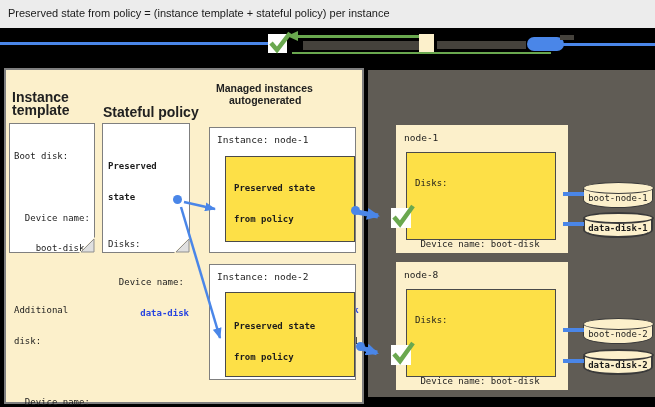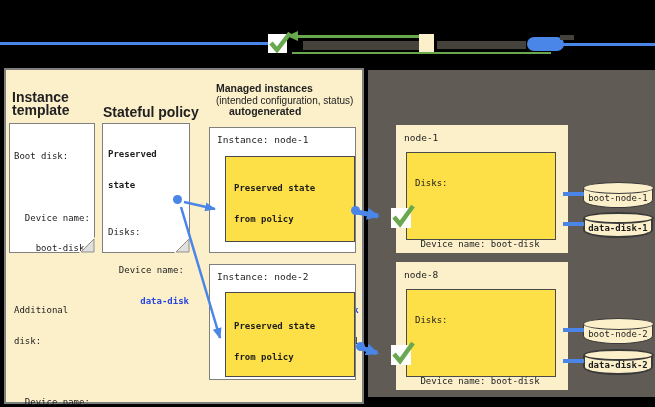--- a/index.html
+++ b/index.html
@@ -26,20 +26,23 @@
   .cyl.heavy{border-width:2.5px;border-top:none;}
   .cyl.heavy::before{border-width:2.5px;left:-2.5px;right:-2.5px;}
   .barsym{background:#45423c;}
   .conn{background:#4a86e8;height:4px;}
 </style>
 </head>
 <body>
 
 <div id="canvas">
 
+  <div class="abs" style="left:0;top:0;width:655px;height:28px;background:#ececec;">
+    <span class="abs" style="left:8px;top:7px;font-size:11px;color:#1a1a1a;white-space:nowrap;">Preserved state from policy = (instance template + stateful policy) per instance</span>
+  </div>
 
   <div class="abs" style="left:0;top:42px;width:268px;height:2.5px;background:#4a86e8;"></div>
   <div class="abs" style="left:268px;top:34px;width:19px;height:19px;background:#fff;"></div>
   <div class="abs" style="left:287px;top:31px;width:0;height:0;border-top:5.5px solid transparent;border-bottom:5.5px solid transparent;border-right:11px solid #6aa84f;"></div>
   <div class="abs" style="left:296px;top:35px;width:128px;height:3px;background:#6aa84f;"></div>
   <div class="abs barsym" style="left:303px;top:41px;width:120px;height:9px;"></div>
   <div class="abs" style="left:419px;top:34px;width:15px;height:18px;background:#fcf0cb;"></div>
   <div class="abs barsym" style="left:437px;top:41px;width:89px;height:8px;"></div>
   <div class="abs" style="left:527px;top:37px;width:37px;height:14px;border-radius:7px;background:#4a86e8;"></div>
   <div class="abs barsym" style="left:560px;top:35px;width:14px;height:5px;"></div>
@@ -49,21 +52,20 @@
   <div class="abs cream-panel" style="left:4px;top:68px;width:360px;height:336px;"></div>
   <div class="abs gray-panel" style="left:368px;top:70px;width:287px;height:327px;"></div>
 
   <div class="abs hdr" style="left:12px;top:91px;">
     <div>Instance</div>
     <div>template</div>
   </div>
   <div class="abs hdr" style="left:103px;top:106px;">Stateful policy</div>
   <div class="abs" style="left:216px;top:83px;color:#212121;">
     <div style="font-weight:bold;font-size:10.5px;line-height:11.5px;">Managed instances</div>
-    <div style="font-size:10px;line-height:11.5px;white-space:nowrap;">(intended configuration, status)</div>
     <div style="font-weight:bold;font-size:10.5px;line-height:11.5px;margin-left:13px;">autogenerated</div>
   </div>
 
   <div class="abs docbox" style="left:9px;top:123px;width:86px;height:130px;">
     <div class="mono" style="padding:7px 0 0 4px;">
       <div class="docline">Boot disk:</div>
       <div class="docline"></div>
       <div class="docline">  Device name:</div>
       <div class="docline">    boot-disk</div>
       <div class="docline"></div>
@@ -73,21 +75,21 @@
       <div class="docline">  Device name:</div>
       
     </div>
     <svg class="abs" style="right:-2px;bottom:-2px;" width="18" height="18">
       <polygon points="18,0 18,18 0,18" fill="#fcf0cb"></polygon>
       <polygon points="3,16 16,3 16,16" fill="#e0e0e0" stroke="#8f8f8f" stroke-width="1"></polygon>
     </svg>
   </div>
 
   <div class="abs docbox" style="left:102px;top:123px;width:88px;height:130px;">
-    <div class="mono" style="padding:5px 0 0 5px;">
+    <div class="mono" style="padding:17px 0 0 5px;">
       <div class="docline b">Preserved</div>
       <div class="docline b">state</div>
       <div class="docline" style="margin-top:16px;">Disks:</div>
       <div class="docline" style="margin-top:8px;">  Device name:</div>
       <div class="docline bluetxt" style="padding-left:21px;">data-disk</div>
     </div>
     <svg class="abs" style="right:-2px;bottom:-2px;" width="18" height="18">
       <polygon points="18,0 18,18 0,18" fill="#fcf0cb"></polygon>
       <polygon points="3,16 16,3 16,16" fill="#e0e0e0" stroke="#8f8f8f" stroke-width="1"></polygon>
     </svg>

